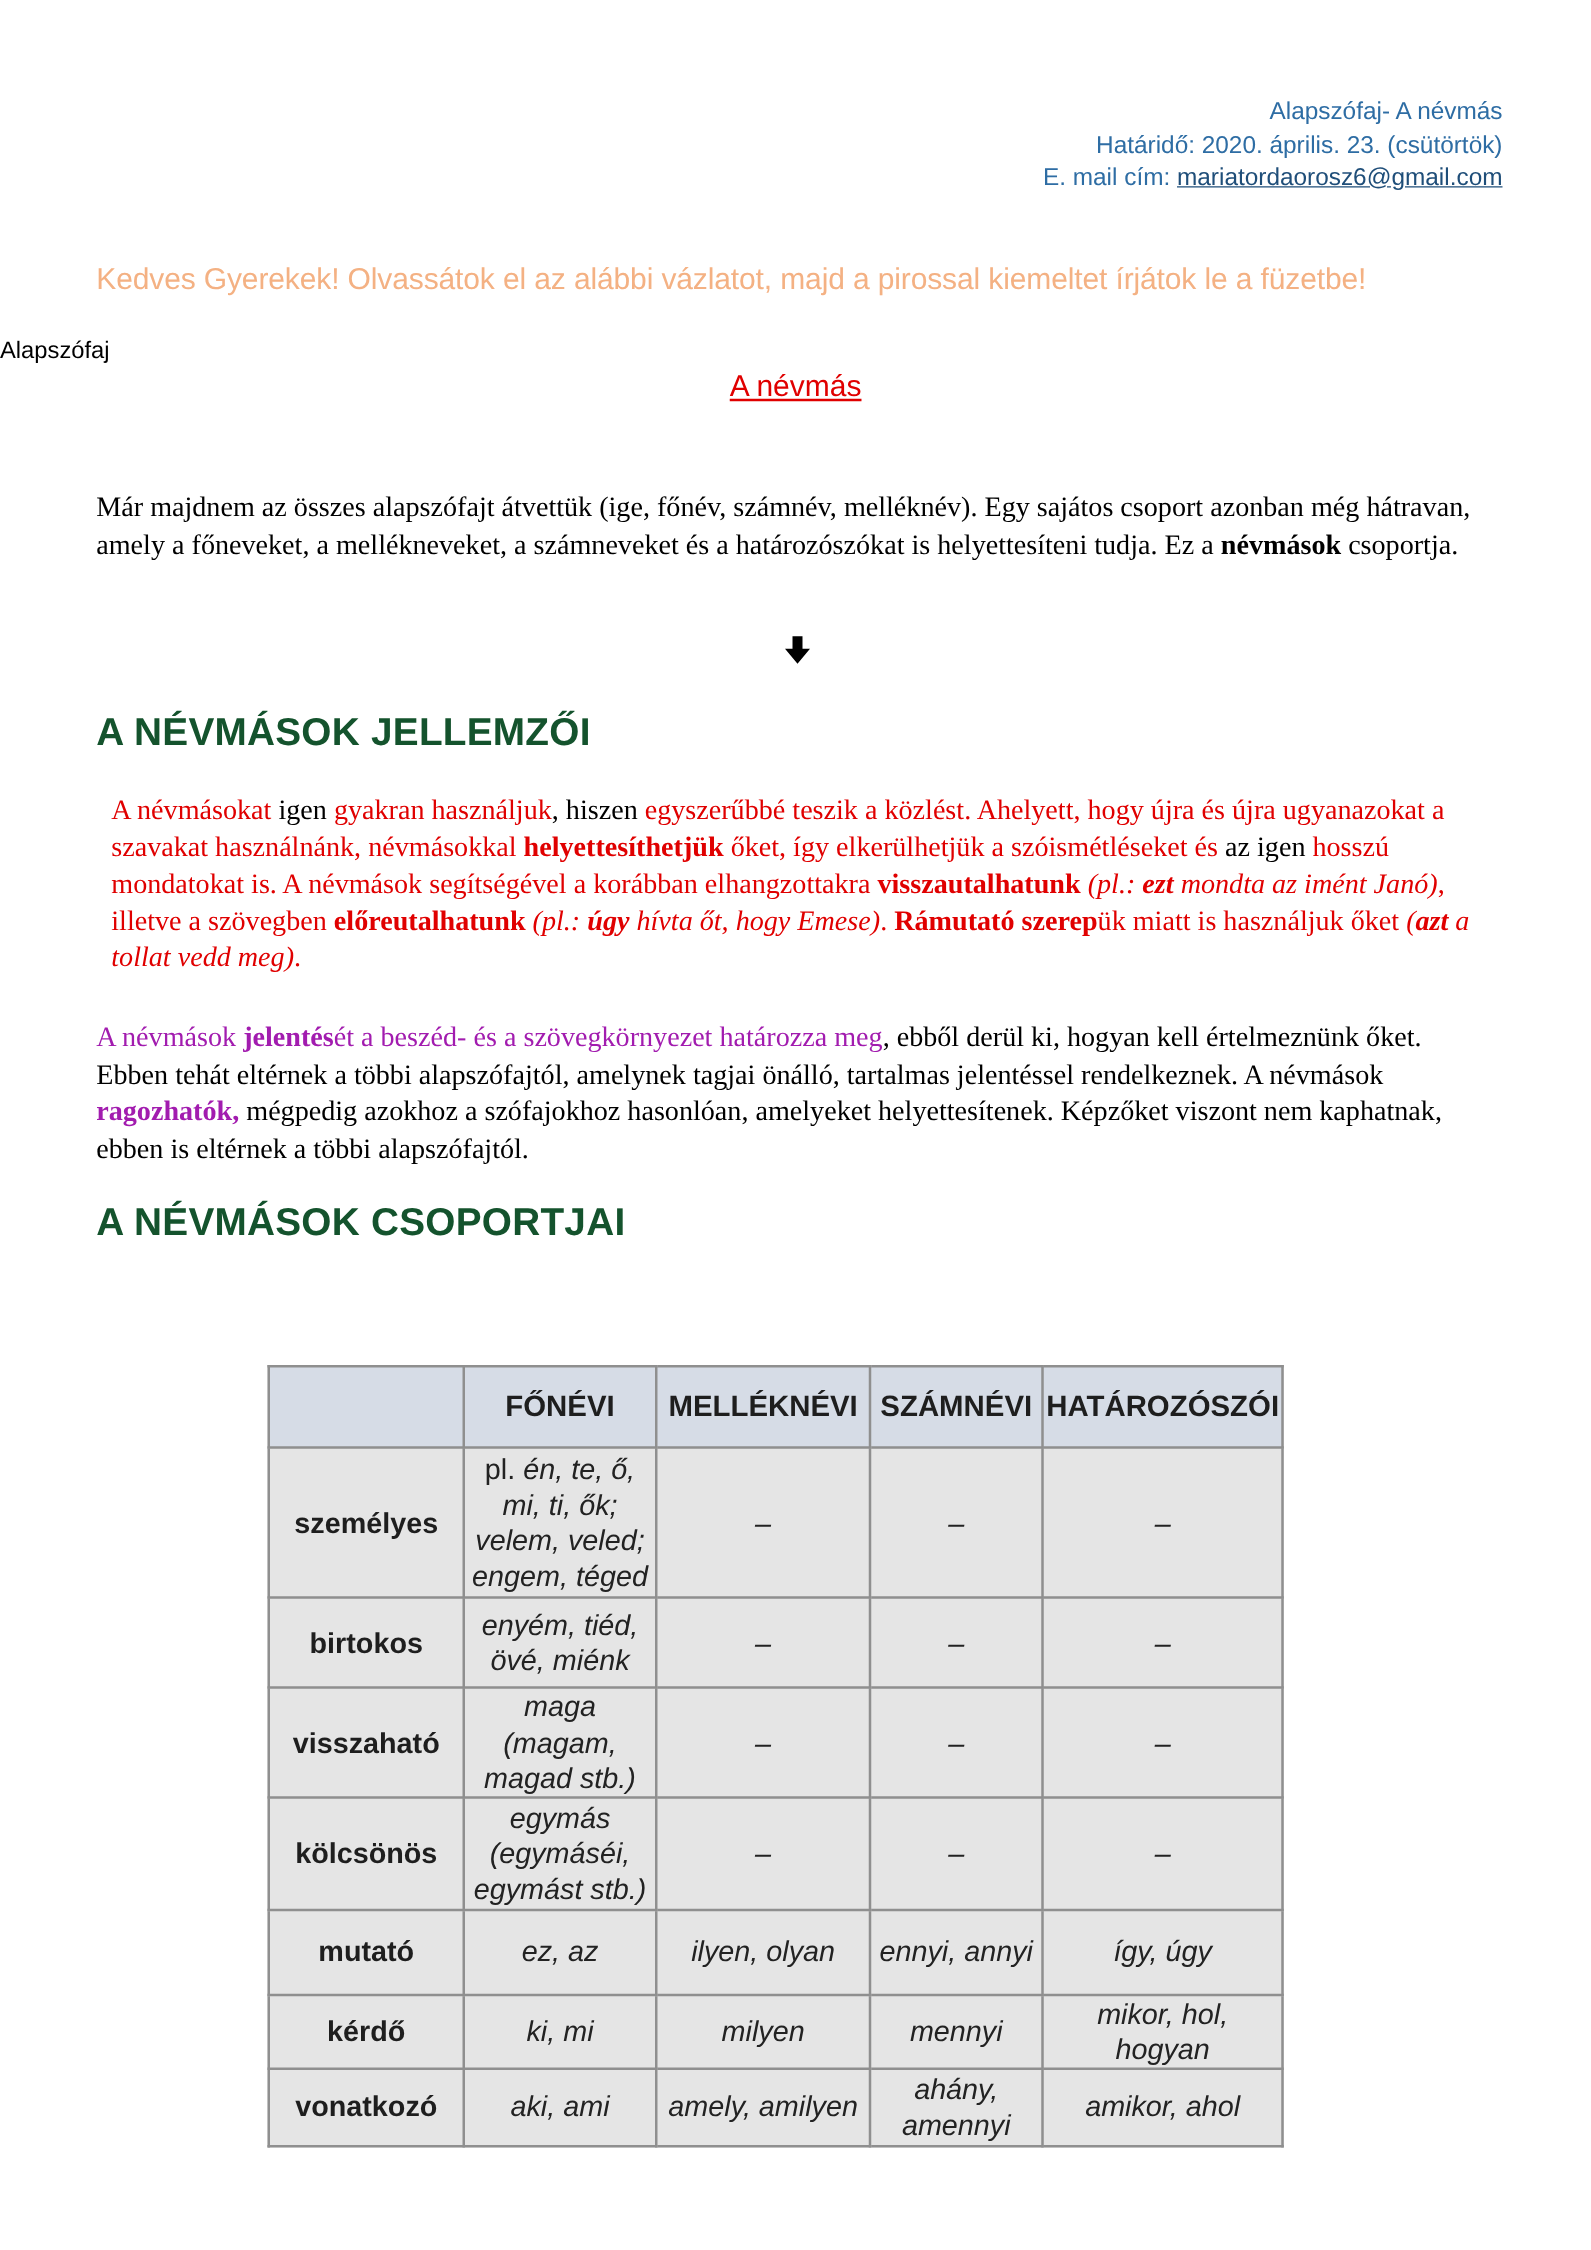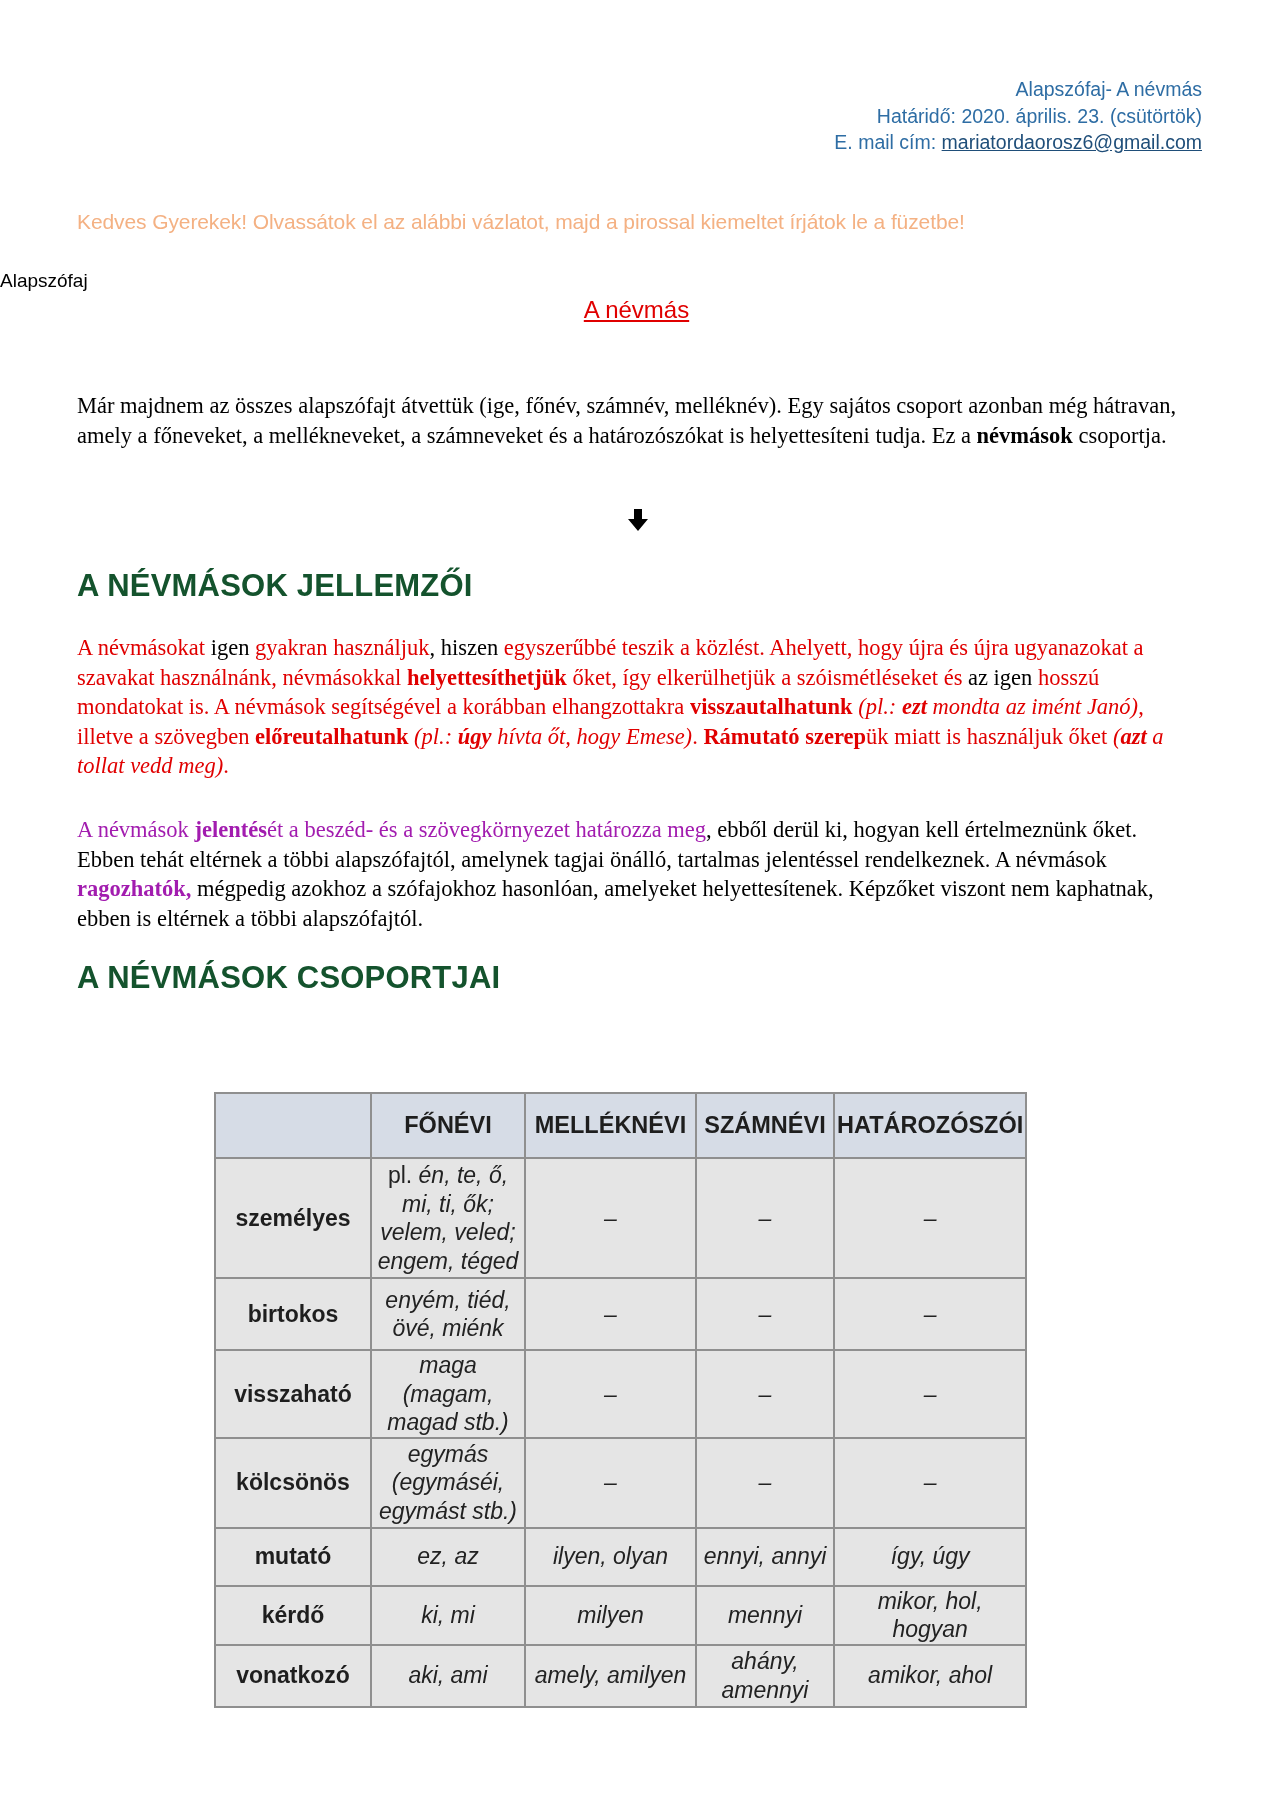--- a/index.html
+++ b/index.html
@@ -8,40 +8,40 @@
 
   .header-block {
     position: absolute; right: 71px; top: 76px; text-align: right;
     font-family: "Liberation Sans", sans-serif; font-size: 19.5px; line-height: 26.5px;
     color: #2e6da4;
   }
   .header-block a { color: #1f4e79; text-decoration: underline; }
 
   .intro {
     position: absolute; left: 77px; top: 210px;
-    font-family: "Liberation Sans", sans-serif; font-size: 21px; color: #f4b183;
+    font-family: "Liberation Sans", sans-serif; font-size: 24px; color: #f4b183;
     letter-spacing: -0.1px; white-space: nowrap;
   }
 
   .subtitle-small {
     position: absolute; left: 0; width: 1273px; top: 270px; 
     font-family: "Liberation Sans", sans-serif; font-size: 19px; color: #000;
   }
   .subtitle-main {
     position: absolute; left: 0; width: 1273px; top: 296px; text-align: center;
     font-family: "Liberation Sans", sans-serif; font-size: 24px; color: #e00000;
   }
   .subtitle-main span { text-decoration: underline; }
 
   .para {
     position: absolute; left: 77px; width: 1120px;
     font-family: "Liberation Serif", serif; font-size: 22.5px; line-height: 29.5px; color: #000;
   }
   .p1 { top: 391px; }
-  .p2 { top: 633px; color: #e00000; }
+  .p2 { top: 633px; color: #e00000; margin-left: 12px; }
   .p3 { top: 815px; }
   .red { color: #a21caf; }
   .blk { color: #000; }
   b { font-weight: bold; }
   i { font-style: italic; }
 
   .arrow {
     position: absolute; left: 626px; top: 507px; width: 24px; height: 26px;
   }
 
@@ -63,21 +63,21 @@
     padding: 0 2px; line-height: 28.5px;
   }
   table.pron thead th {
     background: #d6dce6; font-weight: bold; height: 63px; font-size: 23.5px; color: #1e1e1e;
   }
   table.pron tbody th { font-weight: bold; color: #1e1e1e; }
   table.pron td { font-style: italic; }
   table.pron td .up { font-style: normal; }
   .c0 { width: 150px; } .c1 { width: 148px; } .c2 { width: 165px; } .c3 { width: 132px; } .c4 { width: 168px; }
   .r0 { height: 120px; } .r1 { height: 72px; } .r2 { height: 64px; } .r3 { height: 90px; }
-  .r4 { height: 58px; } .r5 { height: 56px; } .r6 { height: 62px; }
+  .r4 { height: 68px; } .r5 { height: 56px; } .r6 { height: 62px; }
 </style>
 </head>
 <body>
 
 <div class="page">
 
   <div class="header-block">
     <div>Alapszófaj- A névmás</div>
     <div>Határidő: 2020. április. 23. (csütörtök)</div>
     <div><span>E. mail cím: </span><a>mariatordaorosz6@gmail.com</a></div>

